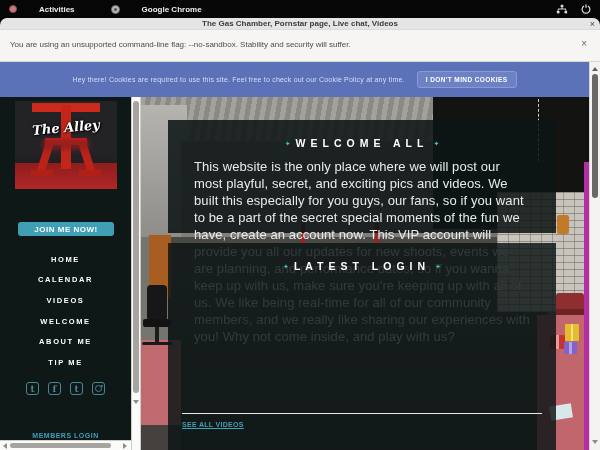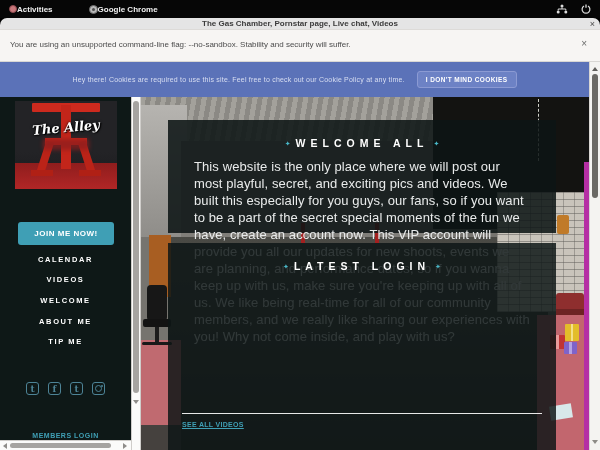--- a/index.html
+++ b/index.html
@@ -4,21 +4,21 @@
 <style>
   *{box-sizing:border-box;margin:0;padding:0}
   html,body{margin:0;background:#000}
   .screen{position:relative;width:600px;height:450px;overflow:hidden;
           font-family:"Liberation Sans",sans-serif;background:#000}
 
   
   .topbar{position:absolute;left:0;top:0;width:600px;height:18px;background:#060606;
           color:#e8e8e8;display:flex;align-items:center}
   .record-dot{width:8px;height:8px;border-radius:50%;background:#c9787c;border:1px solid #8f4a4e;margin-left:9px}
-  .tb-label{font-size:8px;font-weight:bold;margin-left:0;color:#f0f0f0}
+  .tb-label{font-size:8px;font-weight:bold;margin-left:22px;color:#f0f0f0}
   .chrome-ico{width:9px;height:9px;border-radius:50%;background:#b9b9b9;border:1px solid #6e6e6e;
               position:relative;margin-left:36px}
   .chrome-ico::after{content:"";position:absolute;left:2px;top:2px;width:3px;height:3px;border-radius:50%;background:#4f4f4f}
   .clock{position:absolute;left:0;right:0;text-align:center;font-size:8px;font-weight:bold;color:#f2f2f2;pointer-events:none}
   .top-right{margin-left:auto;display:flex;align-items:center;gap:13px;margin-right:9px}
 
   
   .titlebar{position:absolute;left:0;top:18px;width:600px;height:12px;background:#e5e5e5;
             border-radius:7px 7px 0 0;display:flex;align-items:center;justify-content:center;
             border-bottom:1px solid #dddbd8}
@@ -84,21 +84,21 @@
   .logo-beam{position:absolute;left:30px;top:37px;width:42px;height:7px;background:#c3251a}
   .logo-leg{position:absolute;width:8px;height:34px;background:#bb2318;top:40px}
   .logo-leg.l{left:26px;transform:rotate(18deg)}
   .logo-leg.r{left:68px;transform:rotate(-18deg)}
   .logo-foot{position:absolute;top:69px;width:22px;height:6px;background:#b02015}
   .logo-foot.l{left:16px}.logo-foot.r{left:64px}
   .logo-glow{position:absolute;left:28px;top:38px;width:46px;height:11px;background:#8d1d1d;opacity:.75;filter:blur(2px)}
   .logo-text{position:absolute;left:0;top:19px;width:102px;text-align:center;
              font-family:"DejaVu Serif",serif;font-style:italic;font-weight:bold;font-size:13px;color:#fff;
              transform:rotate(-5deg);text-shadow:1px 1px 1px #000,0 0 3px #000}
-  .join-btn{position:absolute;left:18px;top:125px;width:96px;height:23px;background:#3f9fb5;border-radius:3px;
+  .join-btn{position:absolute;left:18px;top:125px;width:96px;height:14px;background:#3f9fb5;border-radius:3px;
             color:#fff;font-size:8px;font-weight:bold;letter-spacing:.5px;
             display:flex;align-items:center;justify-content:center;cursor:pointer}
   .nav{position:absolute;left:0;top:152px;width:131px}
   .nav-item{height:20.6px;display:flex;align-items:center;justify-content:center;
             color:#fff;font-size:7.5px;font-weight:bold;letter-spacing:1.6px;cursor:pointer}
   .socials{position:absolute;left:0;top:285px;width:131px;display:flex;justify-content:center;gap:9px}
   .sico{width:13px;height:13px;border:1.5px solid #4d8396;border-radius:3px;color:#4d8396;
         font-size:9px;font-weight:bold;font-family:"DejaVu Serif",serif;
         display:flex;align-items:center;justify-content:center;position:relative;cursor:pointer}
   .sico.insta::after{content:"";width:5px;height:5px;border:1.2px solid #4d8396;border-radius:50%}
@@ -219,20 +219,21 @@
         <div class="logo-beam"></div>
         <div class="logo-leg l"></div>
         <div class="logo-leg r"></div>
         <div class="logo-foot l"></div>
         <div class="logo-foot r"></div>
         <div class="logo-glow"></div>
         <div class="logo-text">The Alley</div>
       </div>
       <div class="join-btn">JOIN ME NOW!</div>
       <div class="nav">
+        <div class="nav-item">HOME</div>
         <div class="nav-item">CALENDAR</div>
         <div class="nav-item">VIDEOS</div>
         <div class="nav-item">WELCOME</div>
         <div class="nav-item">ABOUT ME</div>
         <div class="nav-item">TIP ME</div>
       </div>
       <div class="socials">
         <div class="sico">t</div>
         <div class="sico">f</div>
         <div class="sico">t</div>

